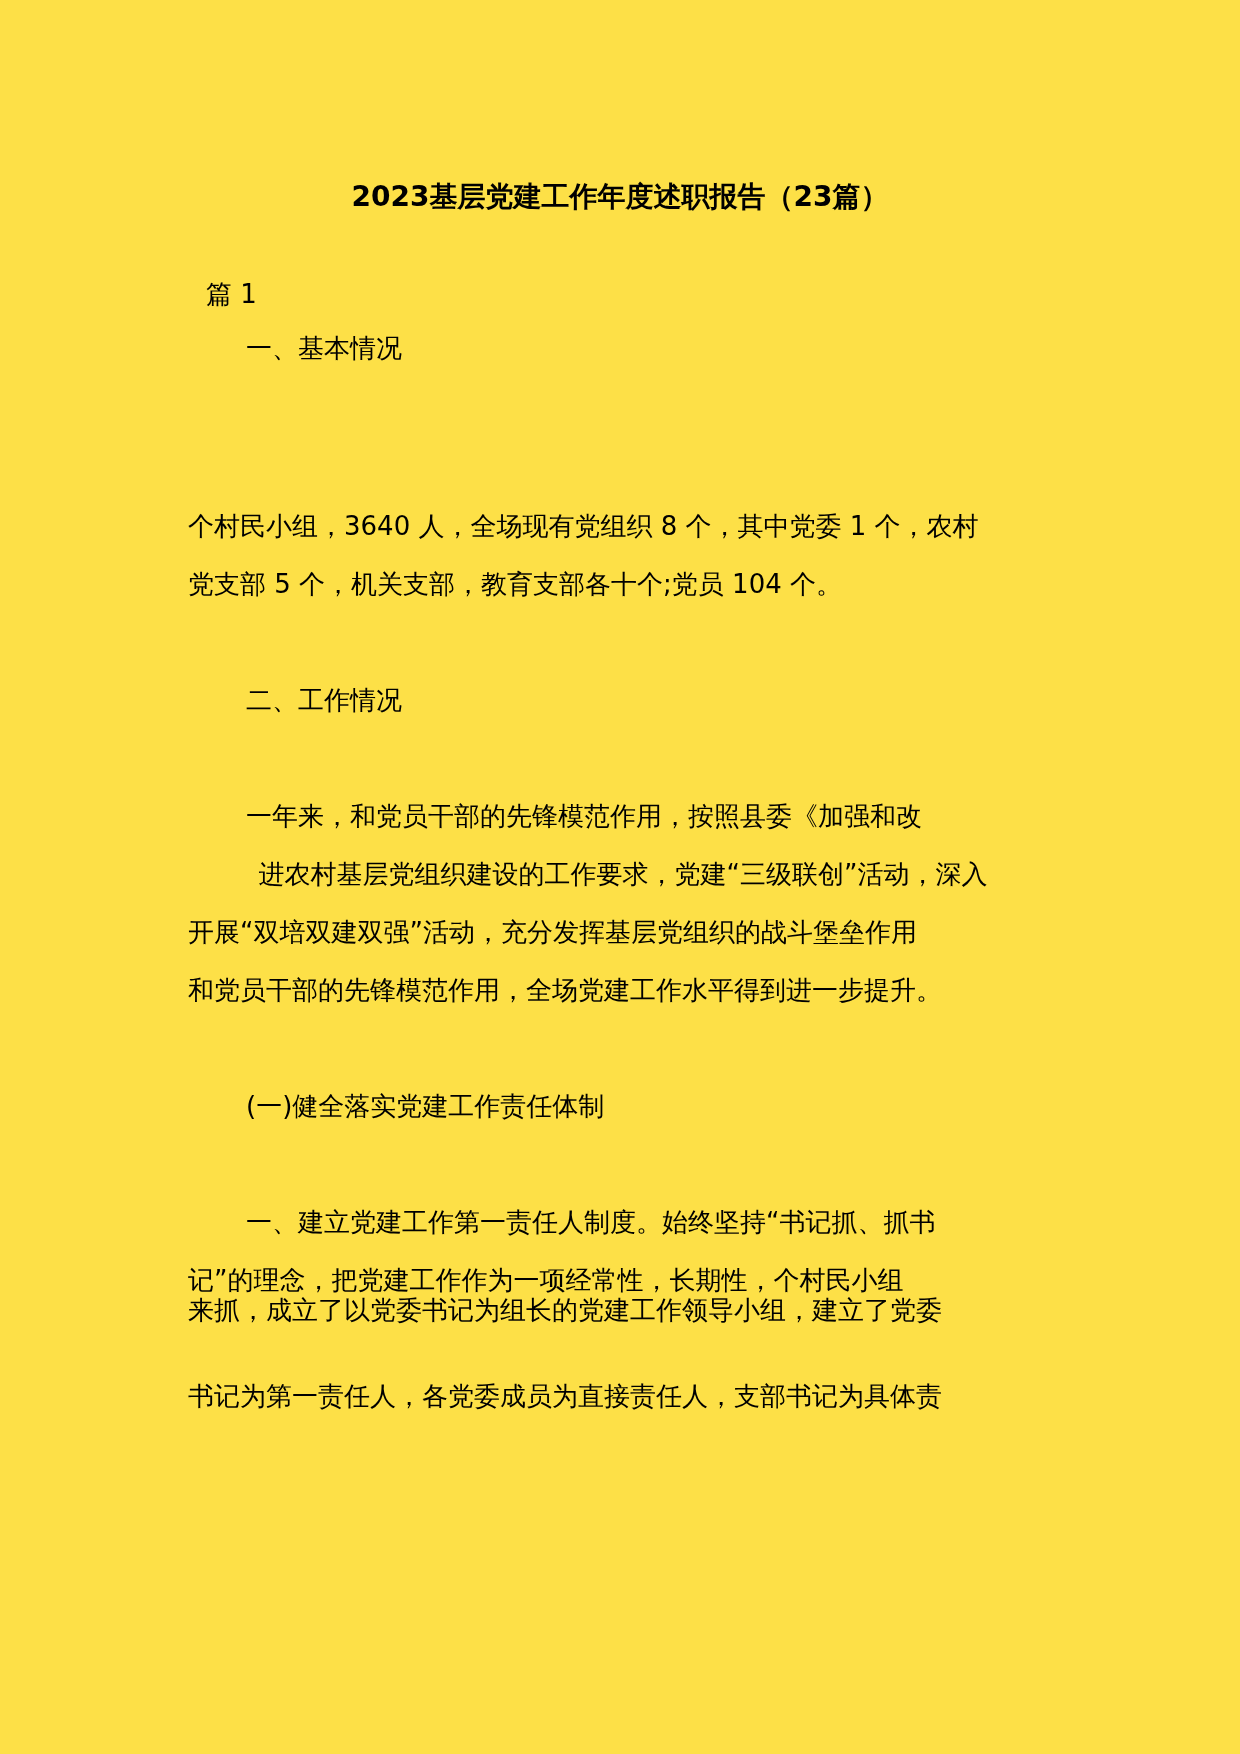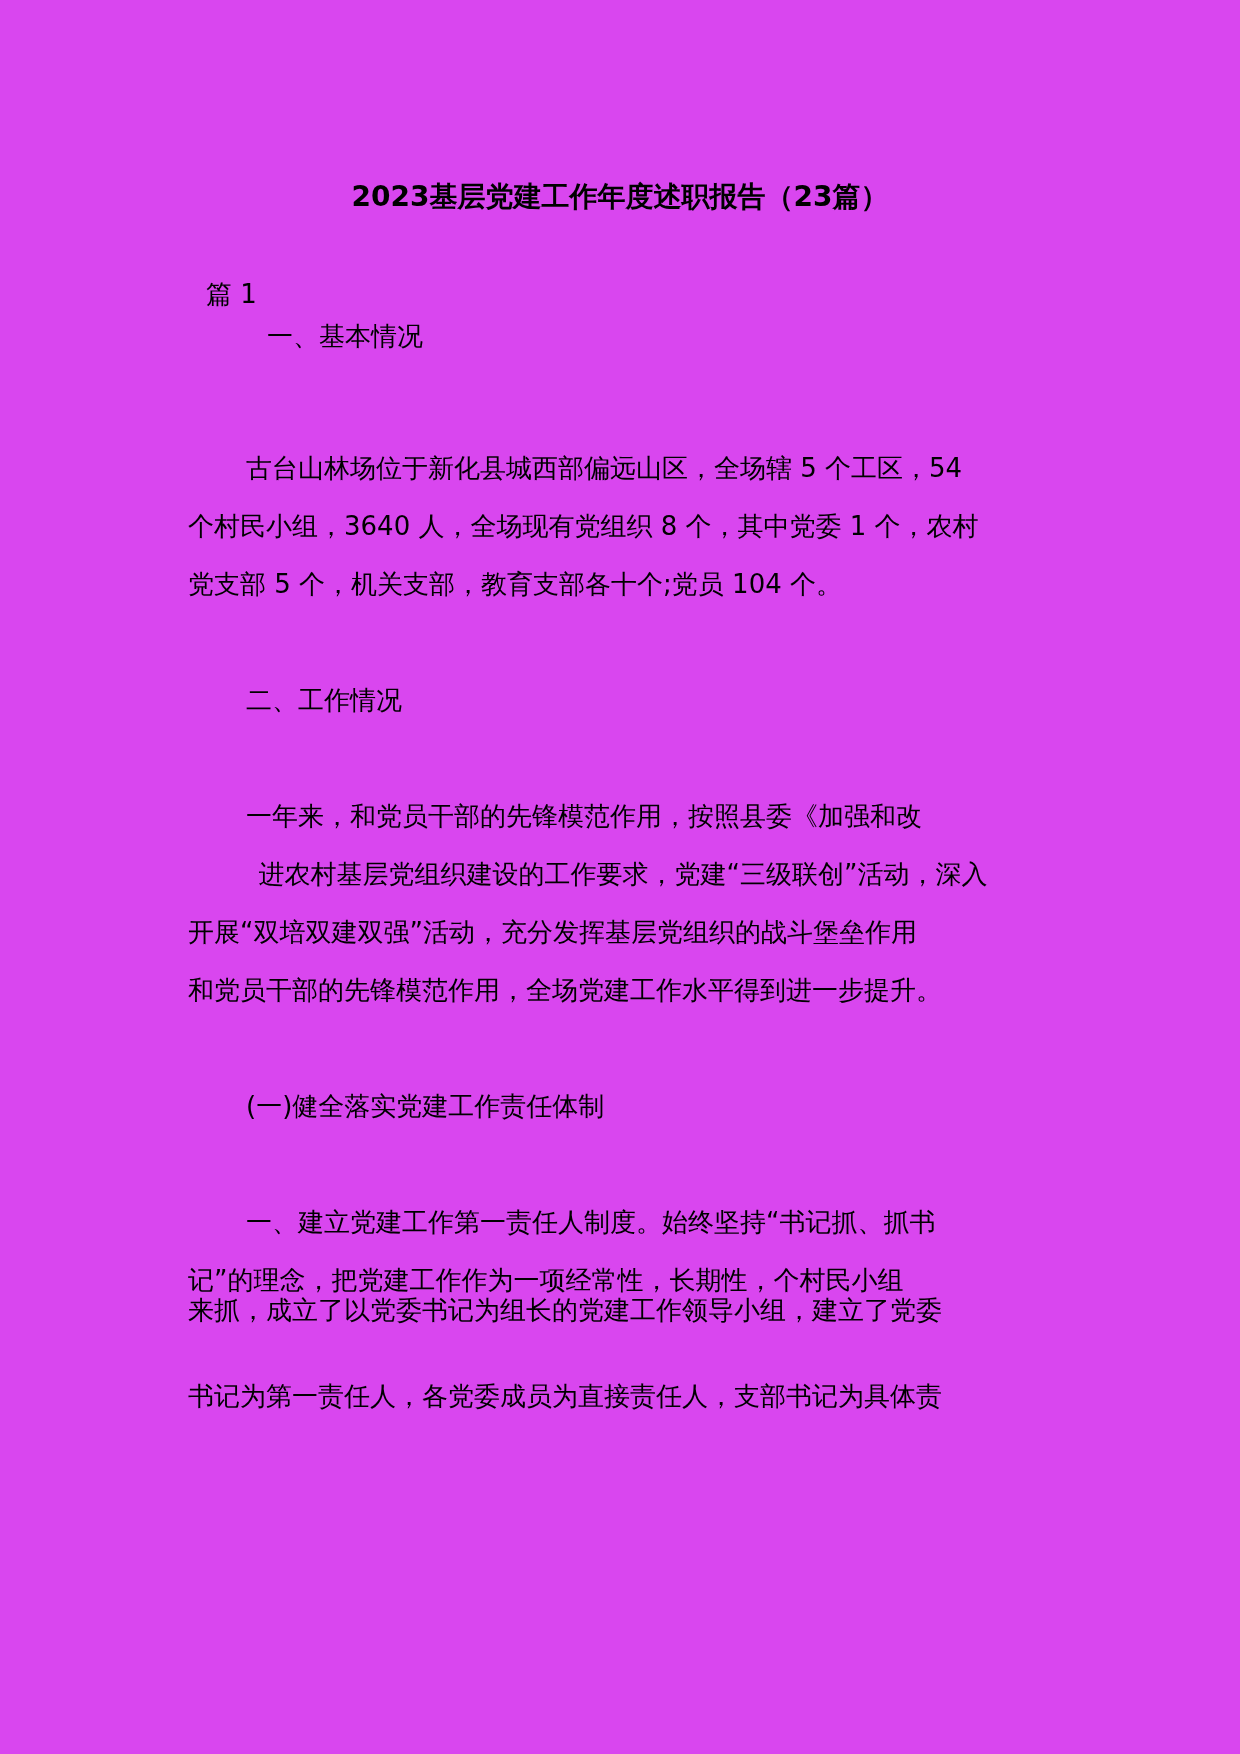--- a/index.html
+++ b/index.html
@@ -1,35 +1,34 @@
 <!DOCTYPE html>
 <html><head>
 <meta charset="utf-8">
 <style>
   html, body { margin: 0; padding: 0; background: #ffffff; }
   body { width: 1240px; height: 1754px; position: relative; overflow: hidden;
          font-family: "DejaVu Sans", "Liberation Sans", sans-serif; color: #000; }
-  .page { position: absolute; left: 0; top: 0; width: 1240px; height: 1754px; background: #d946ef; }
+  .page { position: absolute; left: 0; top: 0; width: 1240px; height: 1754px; background: #fde047; }
   .title { position: absolute; top: 178px; left: 0; width: 1240px; text-align: center;
            font-size: 28px; font-weight: bold; letter-spacing: 0px; }
   .line { position: absolute; left: 188px; width: 870px; font-size: 26px; white-space: nowrap; line-height: 32px; }
   .indent { left: 246px; }
   .chapter { left: 194px; margin-left: 12px; }
 </style>
 </head>
 <body>
 
 <div class="page">
   <div class="title">2023基层党建工作年度述职报告（23篇）</div>
 
   <div class="line chapter" style="top:278px;">篇 1</div>
 
-  <div class="line indent" style="top:320px;margin-left:21px;">一、基本情况</div>
+  <div class="line indent" style="top:332px;">一、基本情况</div>
 
-  <div class="line indent" style="top:452px;">古台山林场位于新化县城西部偏远山区，全场辖 5 个工区，54</div>
   <div class="line" style="top:510px;">个村民小组，3640 人，全场现有党组织 8 个，其中党委 1 个，农村</div>
   <div class="line" style="top:568px;">党支部 5 个，机关支部，教育支部各十个;党员 104 个。</div>
 
   <div class="line indent" style="top:684px;">二、工作情况</div>
 
   <div class="line indent" style="top:800px;">一年来，和党员干部的先锋模范作用，按照县委《加强和改</div>
   <div class="line" style="top:858px;text-align:center;">进农村基层党组织建设的工作要求，党建“三级联创”活动，深入</div>
   <div class="line" style="top:916px;">开展“双培双建双强”活动，充分发挥基层党组织的战斗堡垒作用</div>
   <div class="line" style="top:974px;">和党员干部的先锋模范作用，全场党建工作水平得到进一步提升。</div>
 

